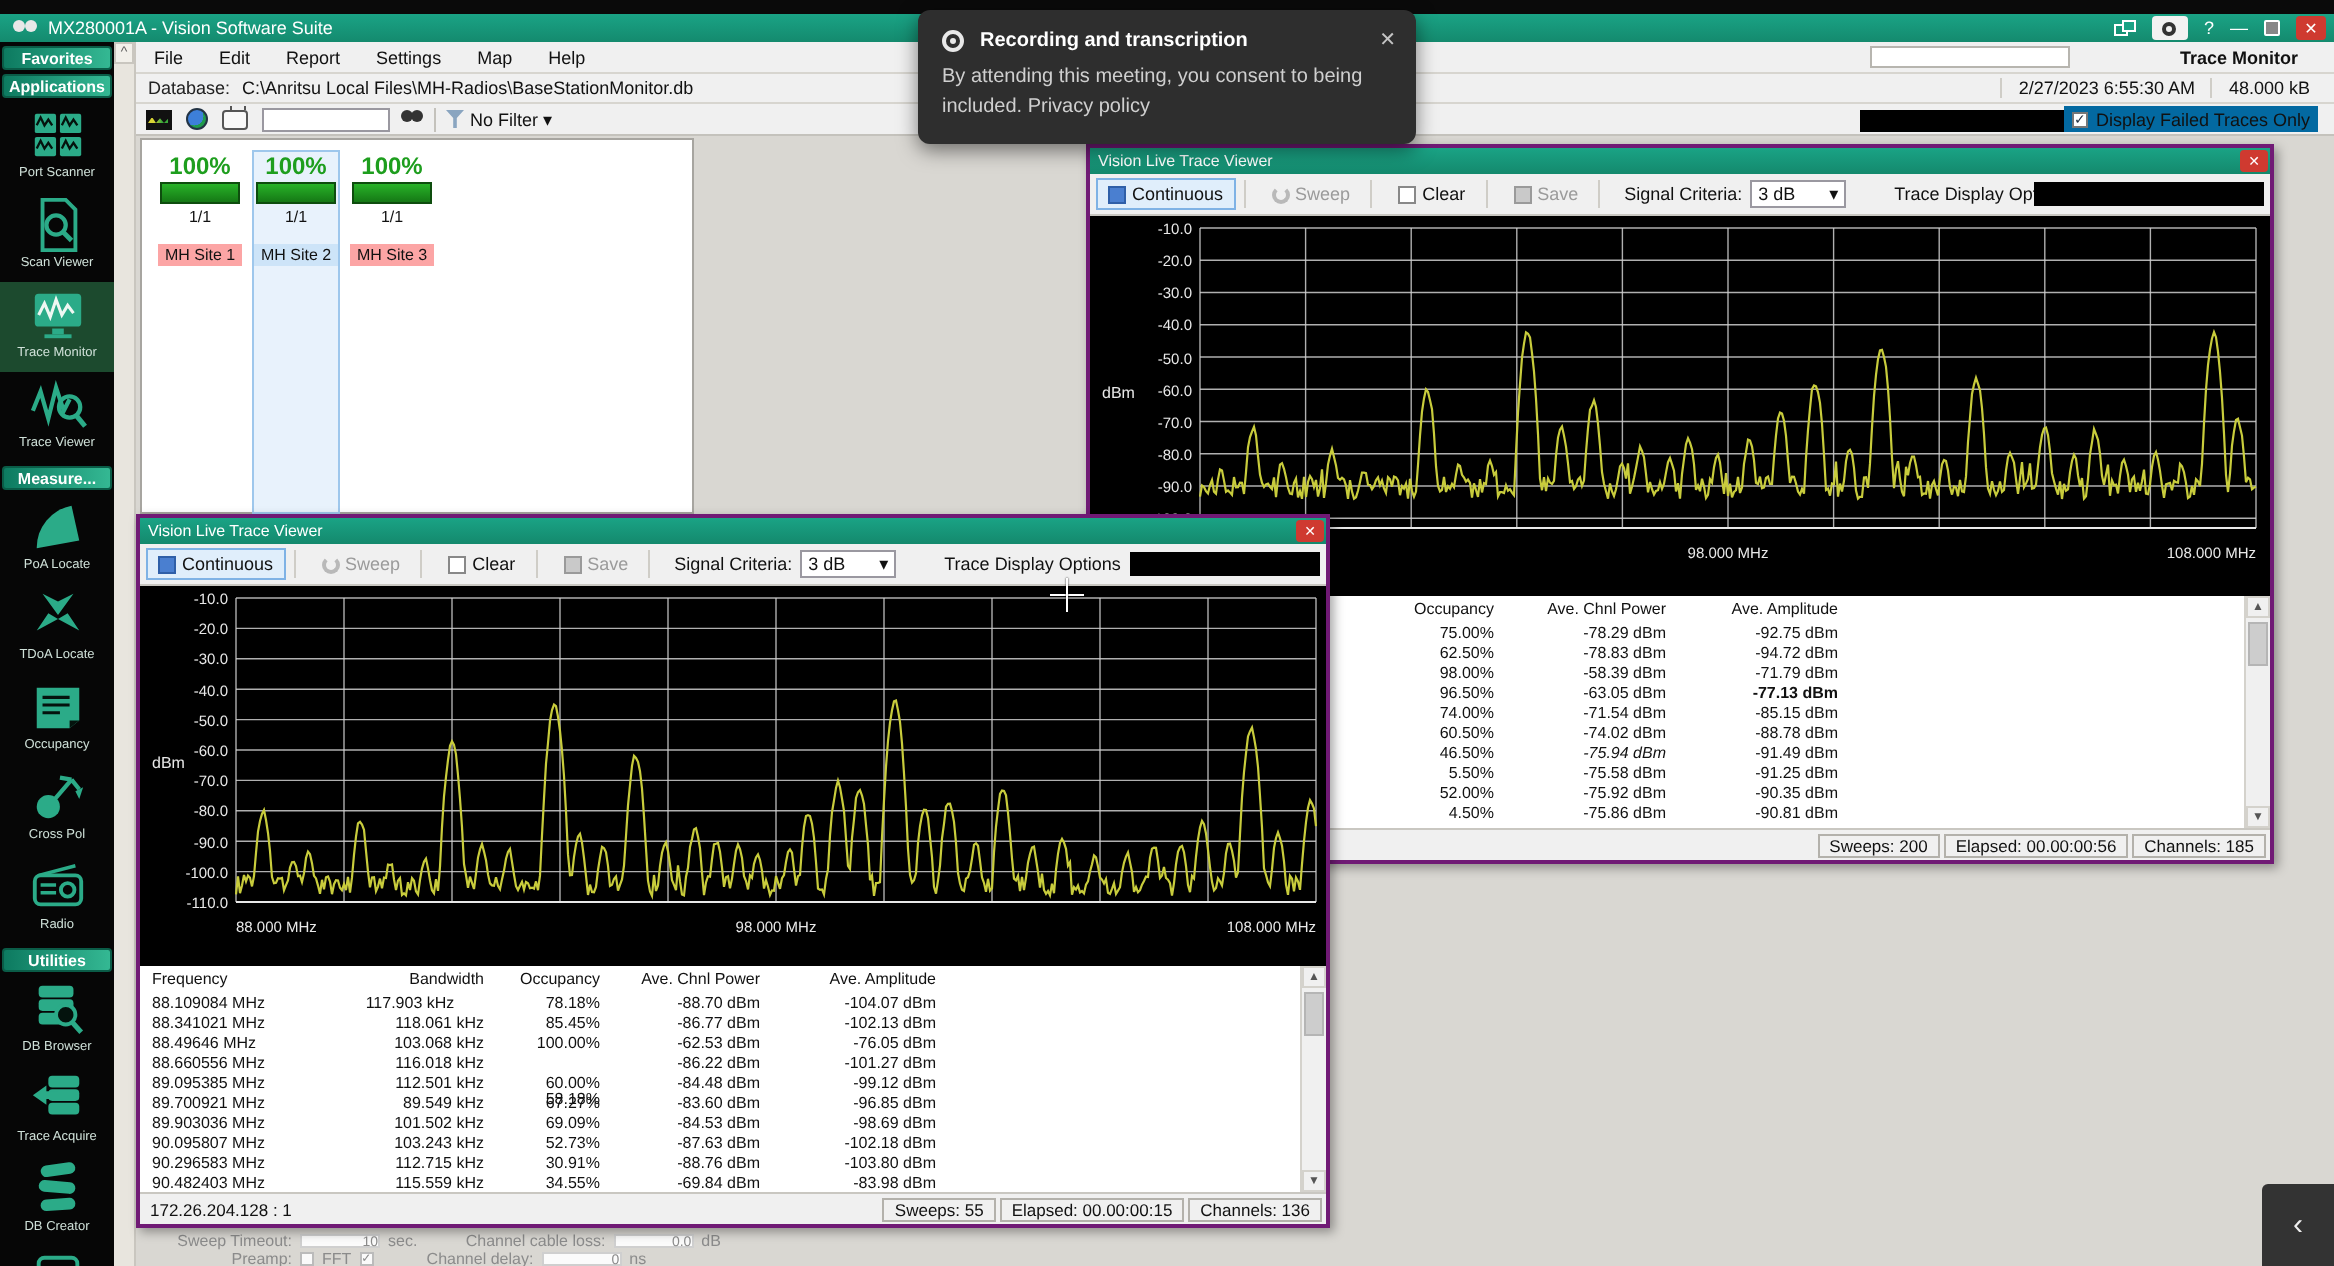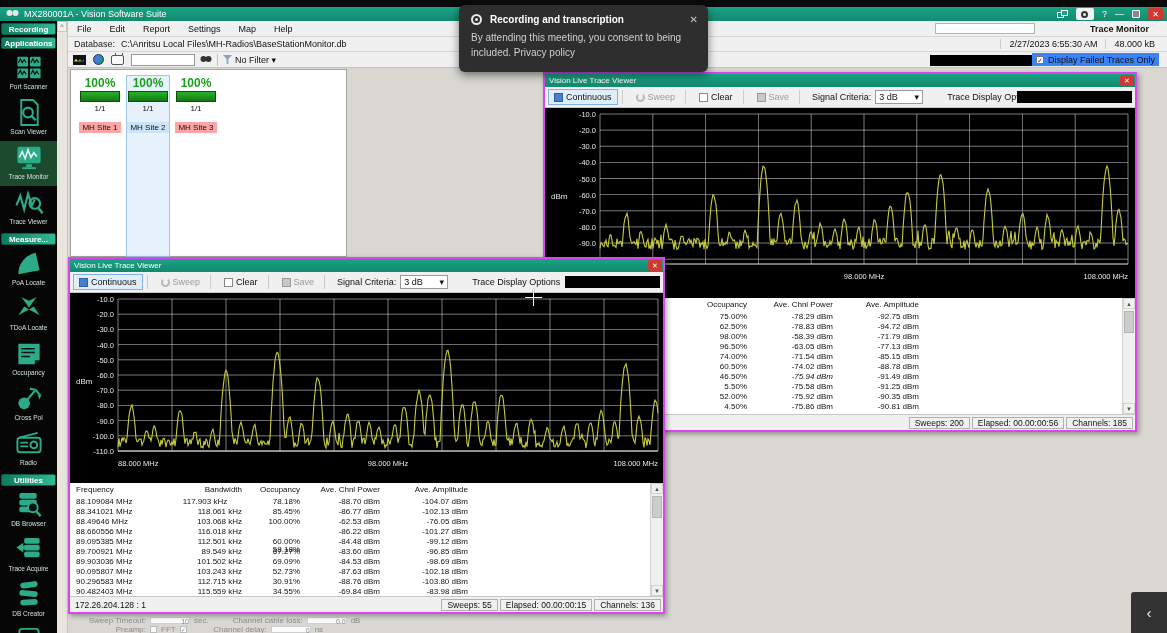--- a/index.html
+++ b/index.html
@@ -53,36 +53,36 @@
   .globe-ic { width:11px; height:11px; border-radius:50%; background:radial-gradient(circle at 35% 35%, #3d7fd9 0 55%, #1f9a4c 56% 100%); border:1px solid #234; }
   .tv-ic { width:13px; height:10px; border:1px solid #555; border-radius:2px; position:relative; background:#f8f8f8; }
   .tv-ic::before { content:""; position:absolute; left:3px; top:-3px; width:6px; height:2px; border-left:1px solid #555; border-right:1px solid #555; }
   .apptools .search { margin-left:6px; width:64px; height:12px; background:#fff; border:1px solid #9a98a0; }
   .binoc { font-weight:bold; font-size:10px; margin-left:5px; }
   .vsep { width:1px; height:12px; background:#c4c2bc; margin:0 5px; }
   .funnel { width:9px; height:9px; clip-path:polygon(0 0,100% 0,60% 45%,60% 100%,40% 100%,40% 45%); background:#8aa5c0; margin-right:3px; }
   .nofilter { display:flex; align-items:center; font-size:9px; }
   .redact-main { position:absolute; left:862px; top:3px; width:118px; height:11px; background:#000; }
   .dd-arrow-main { position:absolute; left:985px; top:4px; font-size:7px; color:#333; }
-  .failed-chk { position:absolute; right:8px; top:1px; height:13px; background:#3b82f6; display:flex; align-items:center; padding:0 4px; }
+  .failed-chk { position:absolute; right:8px; top:1px; height:13px; background:#0369a1; display:flex; align-items:center; padding:0 4px; }
   .chkbox { width:8px; height:8px; background:#fff; border:1px solid #777; font-size:7px; line-height:8px; text-align:center; color:#234; margin-right:4px; }
 
   
   .mdi { position:absolute; left:68px; top:68px; width:1099px; height:565px; background:#d9d7d2; }
   .site-panel { position:absolute; left:2px; top:1px; width:277px; height:188px; background:#fff; border:1px solid #a7a5a0; display:flex; padding:6px 2px 0 8px; gap:6px; }
   .site { width:42px; display:flex; flex-direction:column; align-items:center; }
   .site .pct { color:#1e9e1e; font-weight:bold; font-size:12px; }
   .site .bar { width:40px; height:11px; background:linear-gradient(#28b228,#157815); border:1px solid #0e4d0e; margin-top:1px; }
   .site .cnt { font-size:8px; margin-top:2px; }
   .site .slabel { font-size:8px; margin-top:9px; padding:1px 3px; background:#fca5a5; white-space:nowrap; }
   .site.selected { background:#e8f2fc; outline:1px solid #9ec7ec; }
   .site.selected .slabel { background:#cde4f8; }
 
   
-  .window { position:absolute; border:2px solid #d946ef; background:#f97316; box-shadow:2px 2px 5px rgba(0,0,0,.35); }
+  .window { position:absolute; border:2px solid #701a75; background:#f97316; box-shadow:2px 2px 5px rgba(0,0,0,.35); }
   #win0 { left:68px; top:257px; width:597px; height:357px; z-index:3; }
   #win1 { left:543px; top:72px; width:594px; height:360px; z-index:2; }
   .win-titlebar { height:13px; background:linear-gradient(#1aa385,#14896d); color:#fff; font-size:8px; display:flex; align-items:center; padding-left:4px; position:relative; }
   .win-close { position:absolute; right:1px; top:1px; width:14px; height:11px; background:#cf3a30; border-radius:2px; color:#fff; font-size:7px; display:flex; align-items:center; justify-content:center; }
   .win-toolbar { height:21px; background:#f0f0f0; border-bottom:1px solid #c9c7c1; display:flex; align-items:center; position:relative; }
   .wt-btn { height:16px; display:flex; align-items:center; gap:3px; padding:0 5px; margin-left:3px; border:1px solid transparent; font-size:9px; }
   .wt-btn.active { background:#e0eefb; border:1px solid #7fb2e5; }
   .wt-btn.disabled { color:#9b9b9b; }
   .wt-btn .bicon { width:9px; height:9px; display:inline-block; }
   .bi-cont { background:#4a7fd0; border:1px solid #2f5fa8; }
@@ -165,21 +165,21 @@
           <s></s>
         </span>
       <span class="glyph">?</span>
       <span class="glyph">—</span>
       <span class="max-ic"></span>
       <span class="close-ic">✕</span>
     </span>
   </div>
 
   <div class="sidebar">
-    <div class="side-btn">Recording</div>
+    <div class="side-btn">Favorites</div>
     <div class="side-btn">Applications</div>
 
     <div class="side-item">
       <svg viewBox="0 0 30 30">
           <g class="ticon">
             <rect x="3" y="4" width="11" height="10" rx="1"></rect>
             <rect x="16" y="4" width="11" height="10" rx="1"></rect>
             <rect x="3" y="16" width="11" height="10" rx="1"></rect>
             <rect x="16" y="16" width="11" height="10" rx="1"></rect>
           </g>
@@ -479,21 +479,21 @@
           <span class="tcell" style="width: 86px; text-align: right;">-94.72 dBm</span>
         </div>
         <div class="trow" style="padding-left: 148px;">
           <span class="tcell" style="width: 58px; text-align: right;">98.00%</span>
           <span class="tcell" style="width: 86px; text-align: right;">-58.39 dBm</span>
           <span class="tcell" style="width: 86px; text-align: right;">-71.79 dBm</span>
         </div>
         <div class="trow" style="padding-left: 148px;">
           <span class="tcell" style="width: 58px; text-align: right;">96.50%</span>
           <span class="tcell" style="width: 86px; text-align: right;">-63.05 dBm</span>
-          <span class="tcell" style="width: 86px; text-align: right;">-77.13 dBm</span>
+          <span class="tcell" style="width: 86px; text-align: right; font-weight: bold;">-77.13 dBm</span>
         </div>
         <div class="trow" style="padding-left: 148px;">
           <span class="tcell" style="width: 58px; text-align: right;">74.00%</span>
           <span class="tcell" style="width: 86px; text-align: right;">-71.54 dBm</span>
           <span class="tcell" style="width: 86px; text-align: right;">-85.15 dBm</span>
         </div>
         <div class="trow" style="padding-left: 148px;">
           <span class="tcell" style="width: 58px; text-align: right;">60.50%</span>
           <span class="tcell" style="width: 86px; text-align: right;">-74.02 dBm</span>
           <span class="tcell" style="width: 86px; text-align: right;">-88.78 dBm</span>

